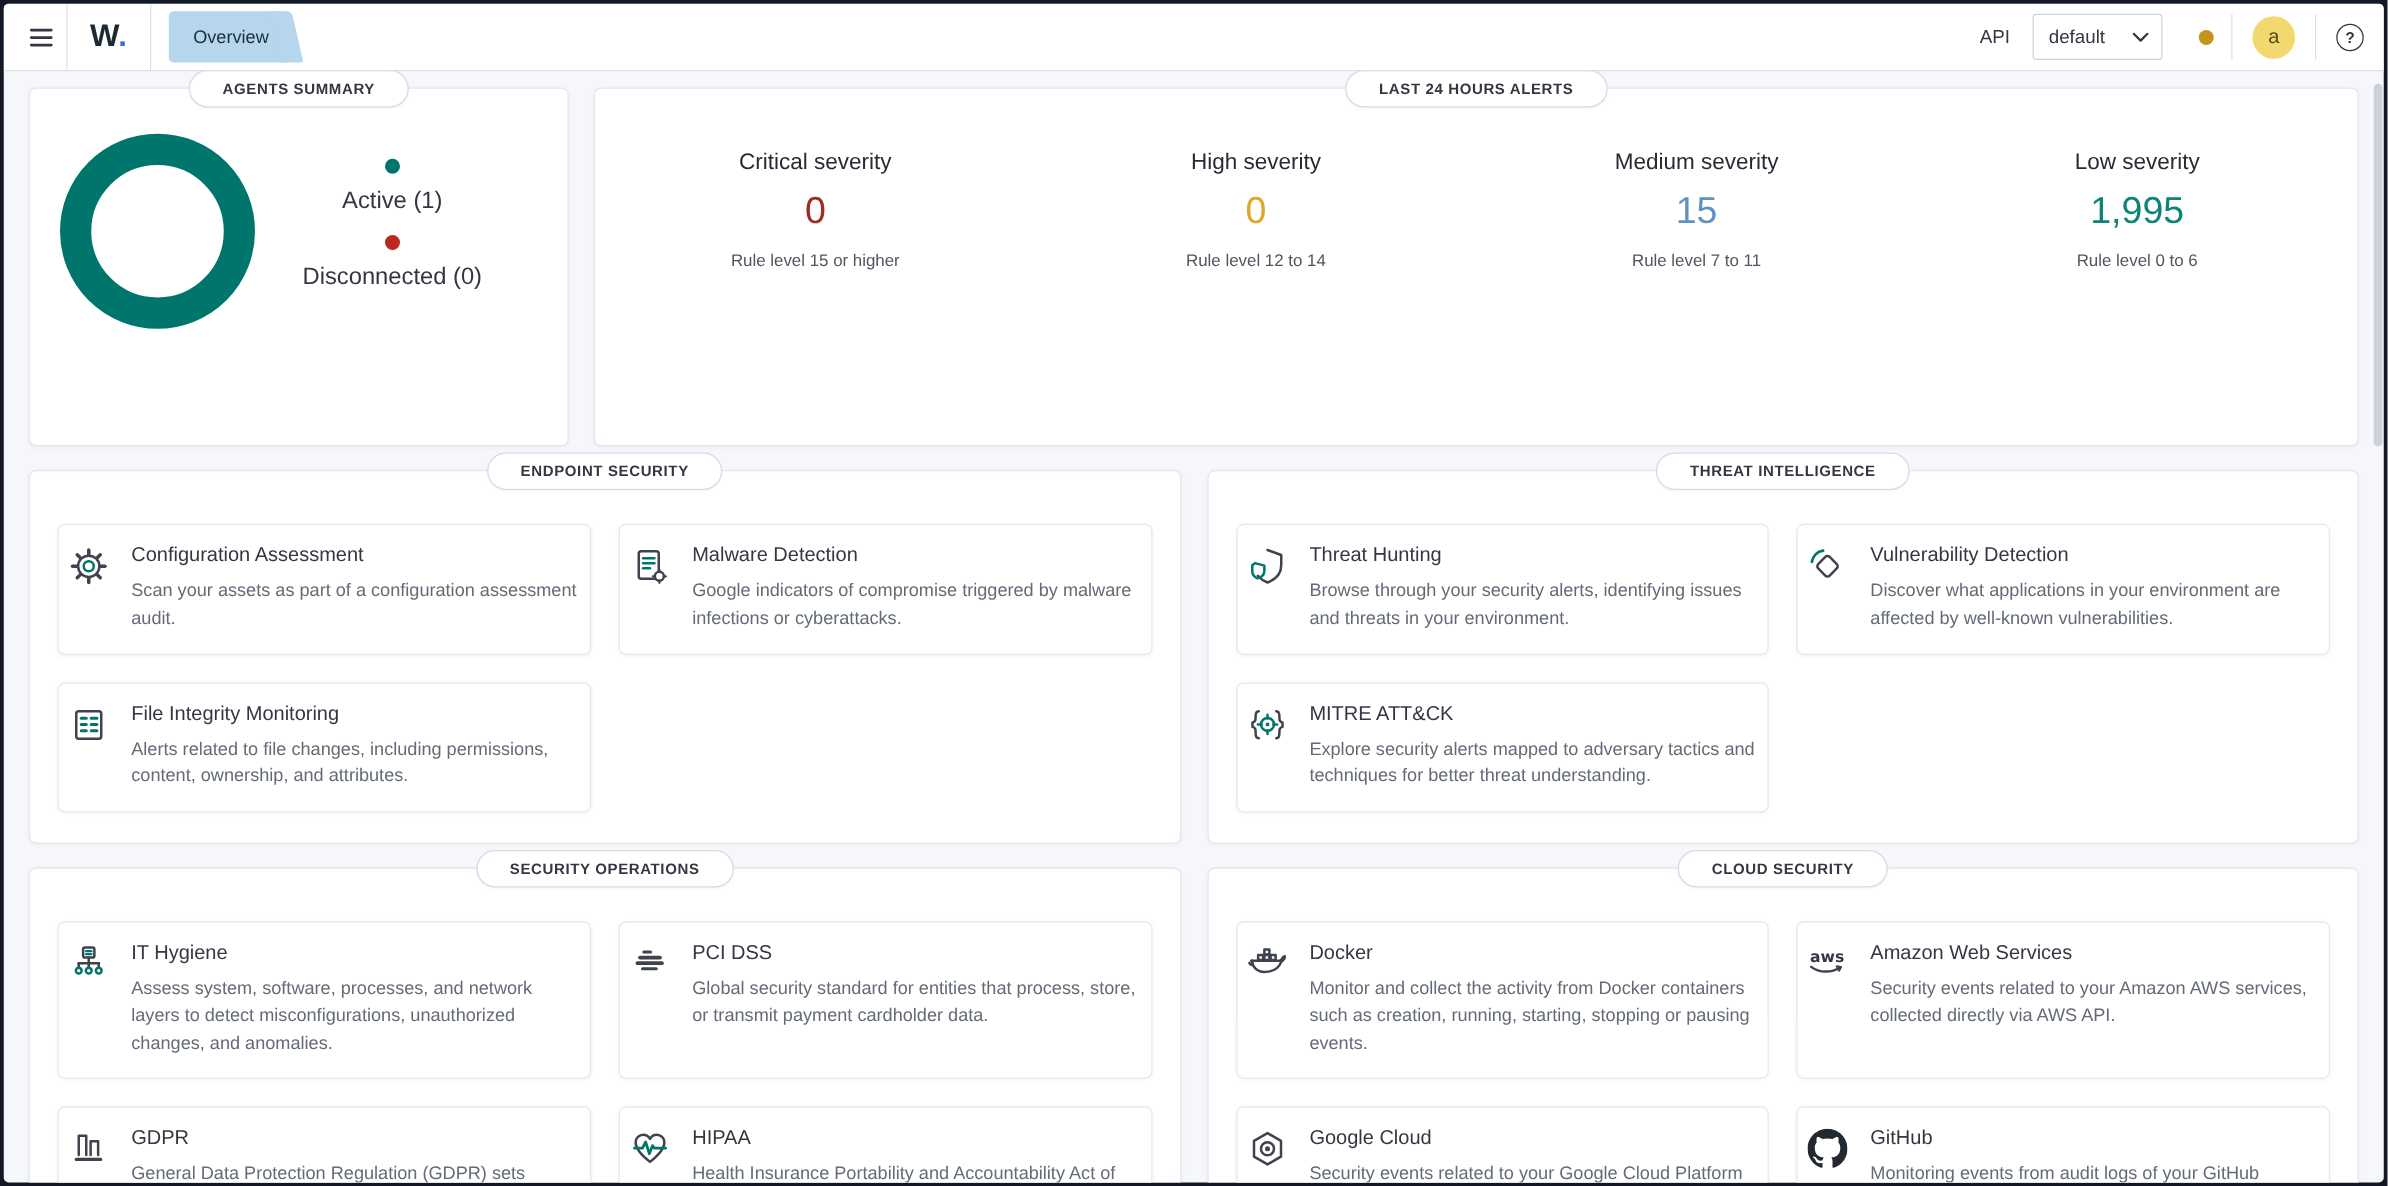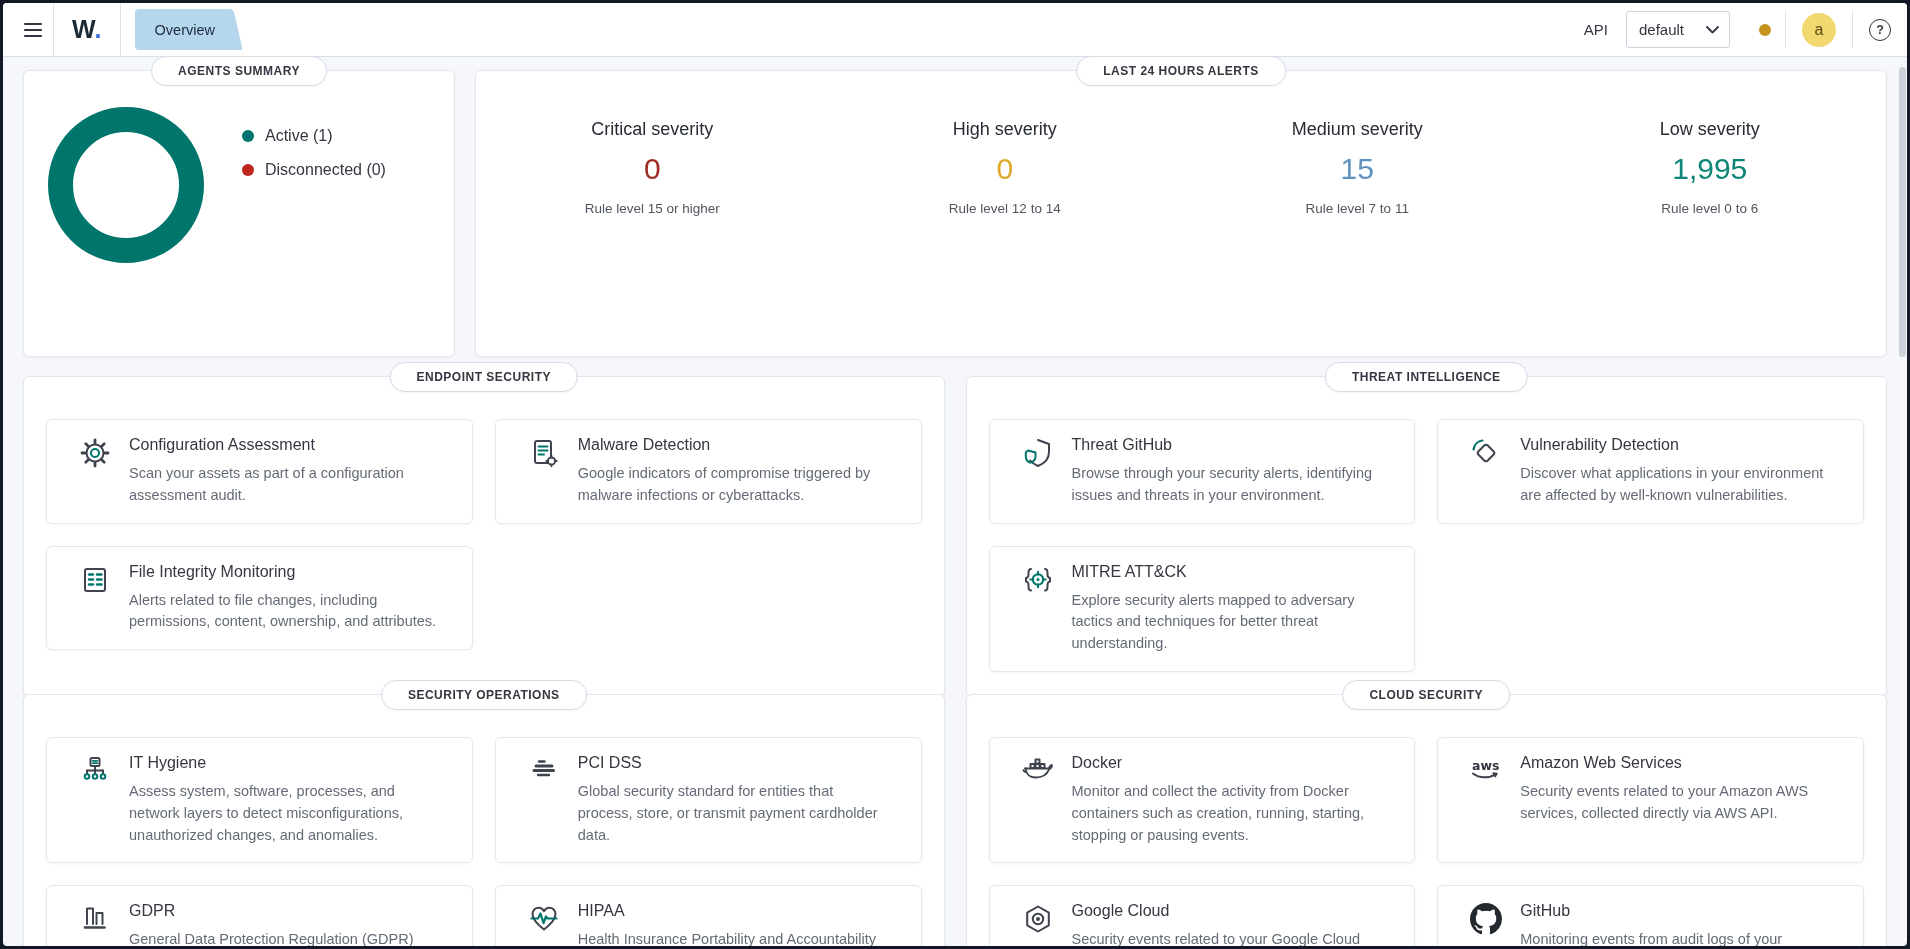--- a/index.html
+++ b/index.html
@@ -32,34 +32,34 @@
   .row2 { margin-top:19px; height:293px; }
   .row3 { margin-top:25px; height:368px; }
   .panel { position:relative; background:#fff; border:1px solid #e2e6ee; border-radius:6px; box-shadow:0 1px 3px rgba(70,80,100,.05); }
   .pill { position:absolute; top:-15px; left:50%; transform:translateX(-50%); background:#fff; border:1px solid #d6dbe7; border-radius:16px; padding:7px 26px; font-size:12px; font-weight:700; letter-spacing:.5px; color:#343741; white-space:nowrap; box-shadow:0 1px 2px rgba(70,80,100,.06); }
 
   
   .agents { width:432px; flex:none; }
   .agents-body { display:flex; padding:26px 0 0 24px; }
   .donut { width:156px; height:156px; border:25px solid #00756B; border-radius:50%; margin-top:10px; flex:none; }
   .legend { margin-left:38px; margin-top:30px; display:flex; flex-direction:column; gap:16px; }
-  .leg { display:flex; align-items:center; gap:11px; font-size:16px; color:#343741; cursor:pointer; }
+  .leg { display:flex; align-items:center; gap:11px; font-size:19px; color:#343741; cursor:pointer;flex-direction:column; }
   .leg .dot { width:12px; height:12px; border-radius:50%; flex:none; }
 
   
   .alerts { flex:1; }
   .alerts-body { display:grid; grid-template-columns:repeat(4,1fr); padding-top:48px; }
   .sev { text-align:center; }
   .sev-label { font-size:18px; font-weight:500; color:#272b33; }
   .sev-value { font-size:30px; font-weight:500; margin:12px 0 15px; cursor:pointer; }
   .sev-sub { font-size:13.5px; color:#50565f; }
 
   
   .cards { display:grid; grid-template-columns:1fr 1fr; gap:22px; padding:42px 22px 24px; }
-  .card { background:#fff; border:1px solid #e4e8f0; border-radius:6px; padding:16px 32px; display:flex; gap:16px; min-height:104px; box-shadow:0 1px 3px rgba(80,90,110,.06); cursor:pointer; }
+  .card { background:#fff; border:1px solid #e4e8f0; border-radius:6px; padding:16px 8px; display:flex; gap:16px; min-height:104px; box-shadow:0 1px 3px rgba(80,90,110,.06); cursor:pointer; }
   .cicon { width:34px; flex:none; padding-top:1px; }
   .ctitle { font-size:16px; color:#343741; margin-bottom:9px; }
   .cdesc { font-size:14.5px; color:#646b76; line-height:1.5; }
 
   
   .ic { stroke:#3e434d; fill:none; stroke-width:2; stroke-linecap:round; stroke-linejoin:round; }
   .tl { stroke:#00756B; }
 
   .scrollthumb { position:absolute; right:1px; top:64px; width:7px; height:290px; background:#cdd1da; border-radius:4px; z-index:9; }
 </style>
@@ -241,21 +241,21 @@
           <div class="card">
             <span class="cicon">
               <svg width="32" height="32" viewBox="0 0 32 32">
                   <g class="ic">
                     <path d="M16 3 L27 7 V15 C27 21.5 22.5 26.5 16 29 C12.8 27.7 10.2 25.9 8.3 23.6"></path>
                     <path class="tl" d="M6 13.5 L13.5 15.5 V19.5 C13.5 22.6 11.2 24.8 8 25.7 C5.5 24.6 3.8 22.4 3.8 19.5 V15.2 Z"></path>
                   </g>
                 </svg>
             </span>
             <div class="ctext">
-              <div class="ctitle">Threat GitHub</div>
+              <div class="ctitle">Threat Hunting</div>
               <div class="cdesc">Browse through your security alerts, identifying issues and threats in your environment.</div>
             </div>
           </div>
 
           <div class="card">
             <span class="cicon">
               <svg width="32" height="32" viewBox="0 0 32 32">
                   <g class="ic">
                     <rect x="9.5" y="9.5" width="13" height="13" rx="2.5" transform="rotate(45 16 16)"></rect>
                     <path class="tl" stroke-width="2.2" d="M3.5 12.5 A 10.5 10.5 0 0 1 12.5 3.5"></path>

